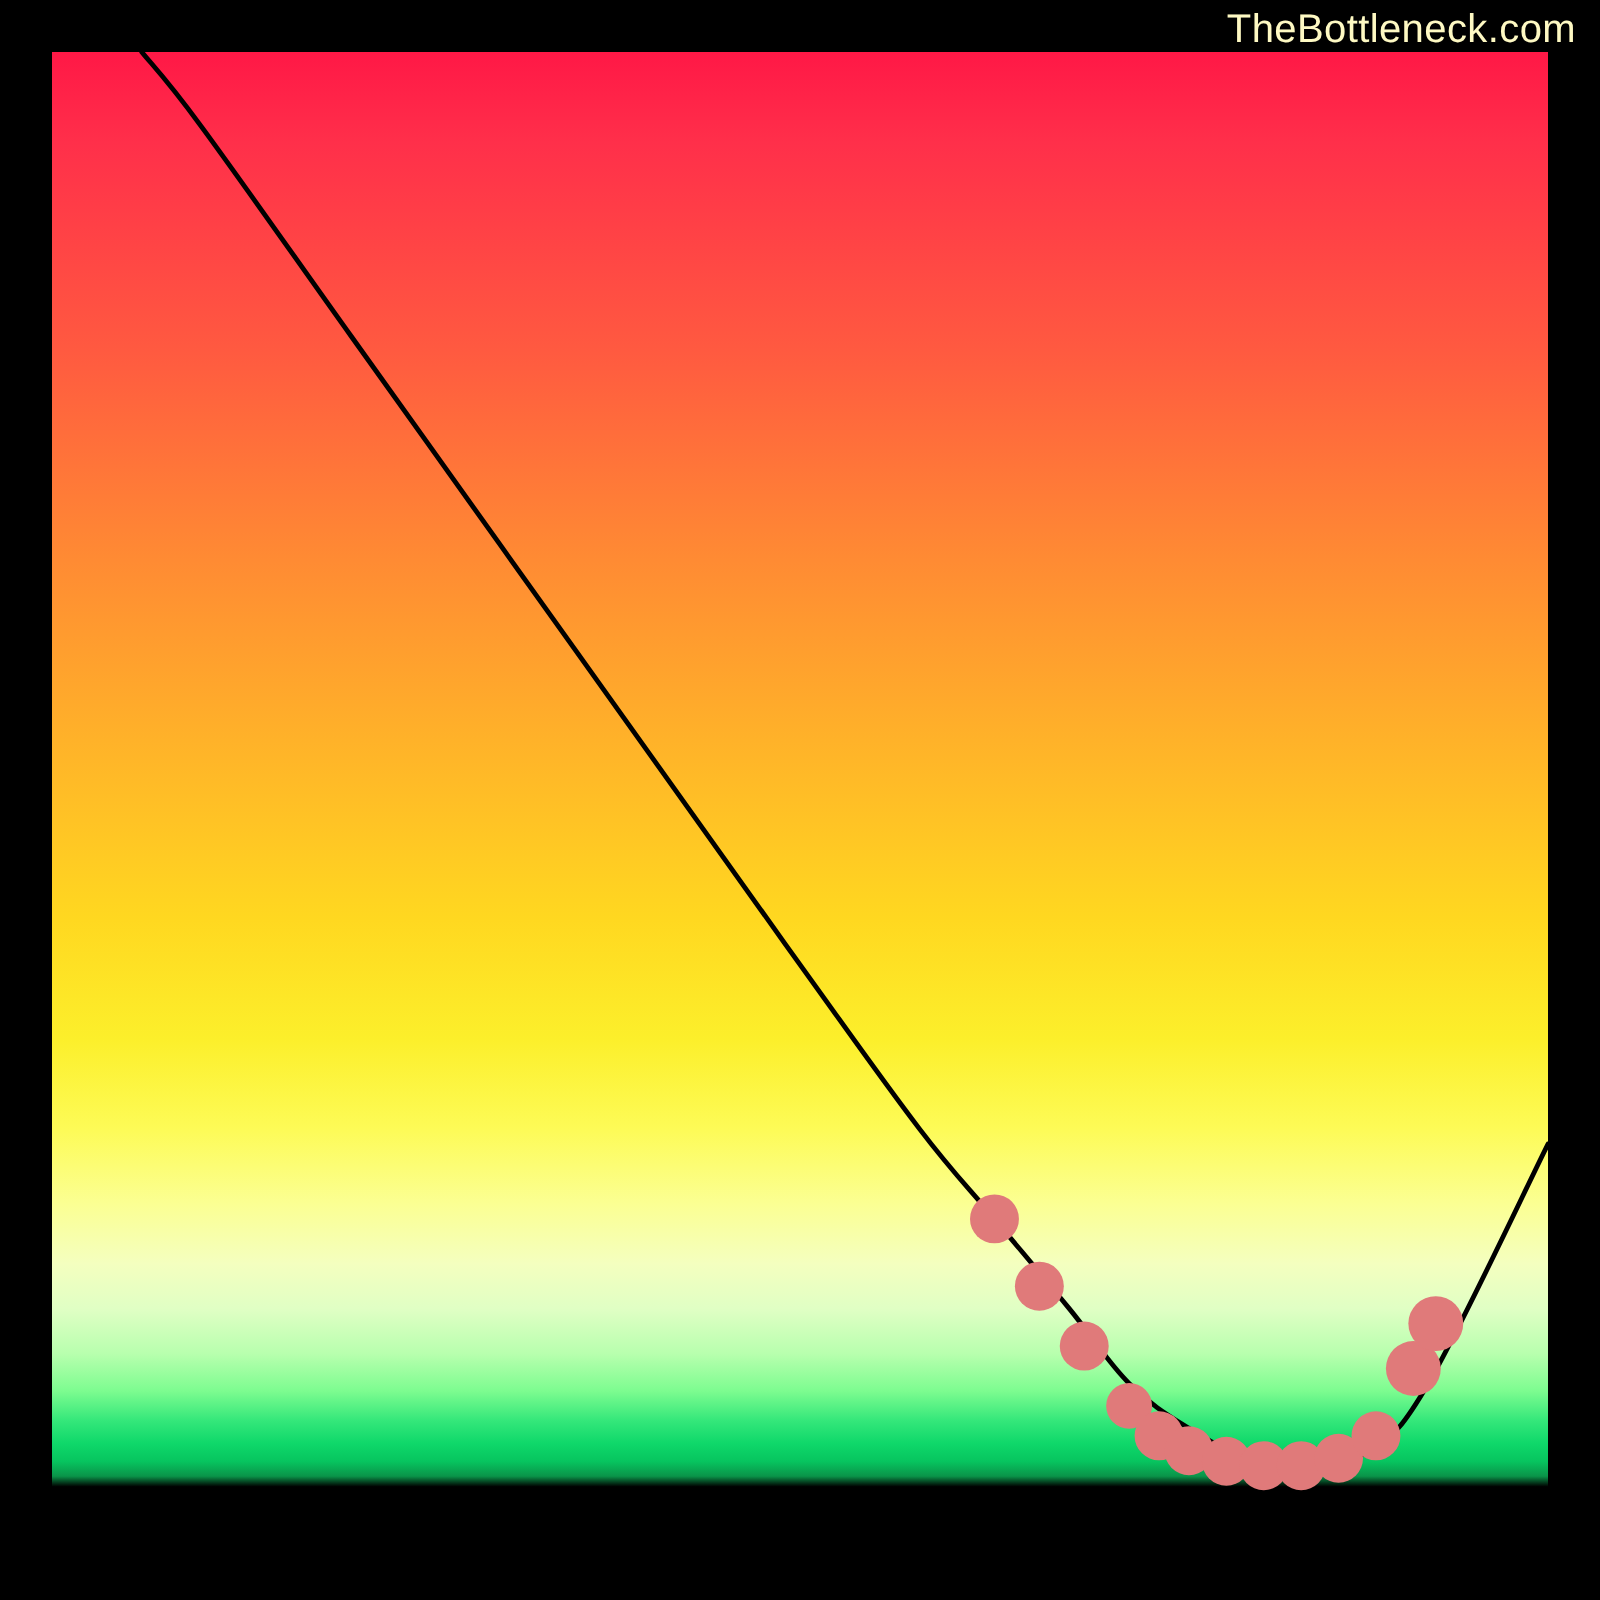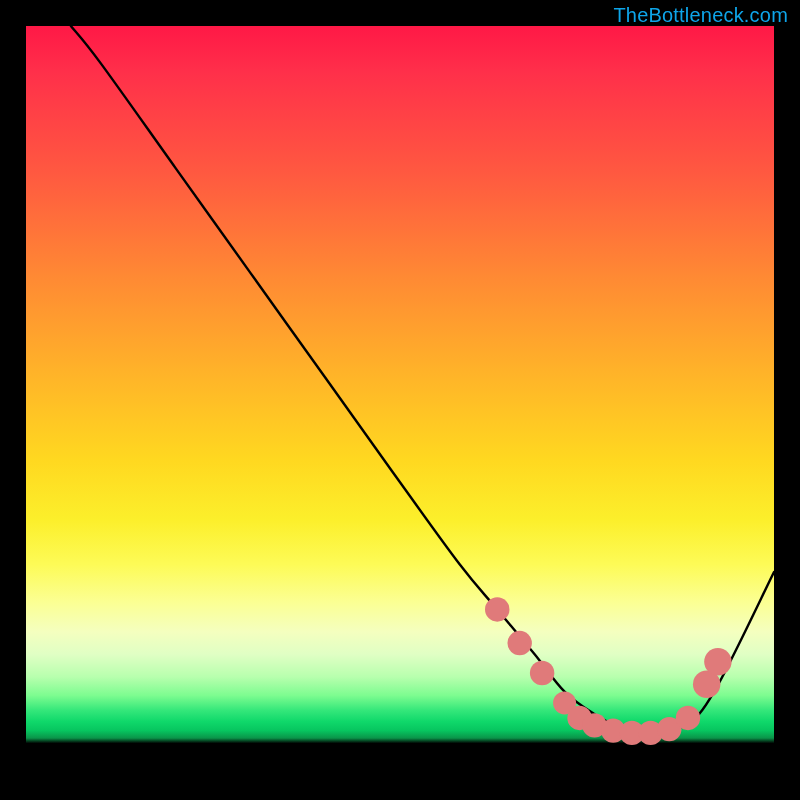--- a/index.html
+++ b/index.html
@@ -16,21 +16,21 @@
     top: 0;
     left: 0;
     width: 800px;
     height: 800px;
     background: #000;
   }
   .watermark {
     position: absolute;
     top: 4px;
     right: 12px;
-    color: #0ea5e9;
+    color: #fef9c3;
     font-size: 20px;
     font-weight: 500;
     letter-spacing: 0.2px;
     z-index: 10;
   }
   .plot-area {
     position: absolute;
     top: 26px;
     left: 26px;
     width: 748px;

